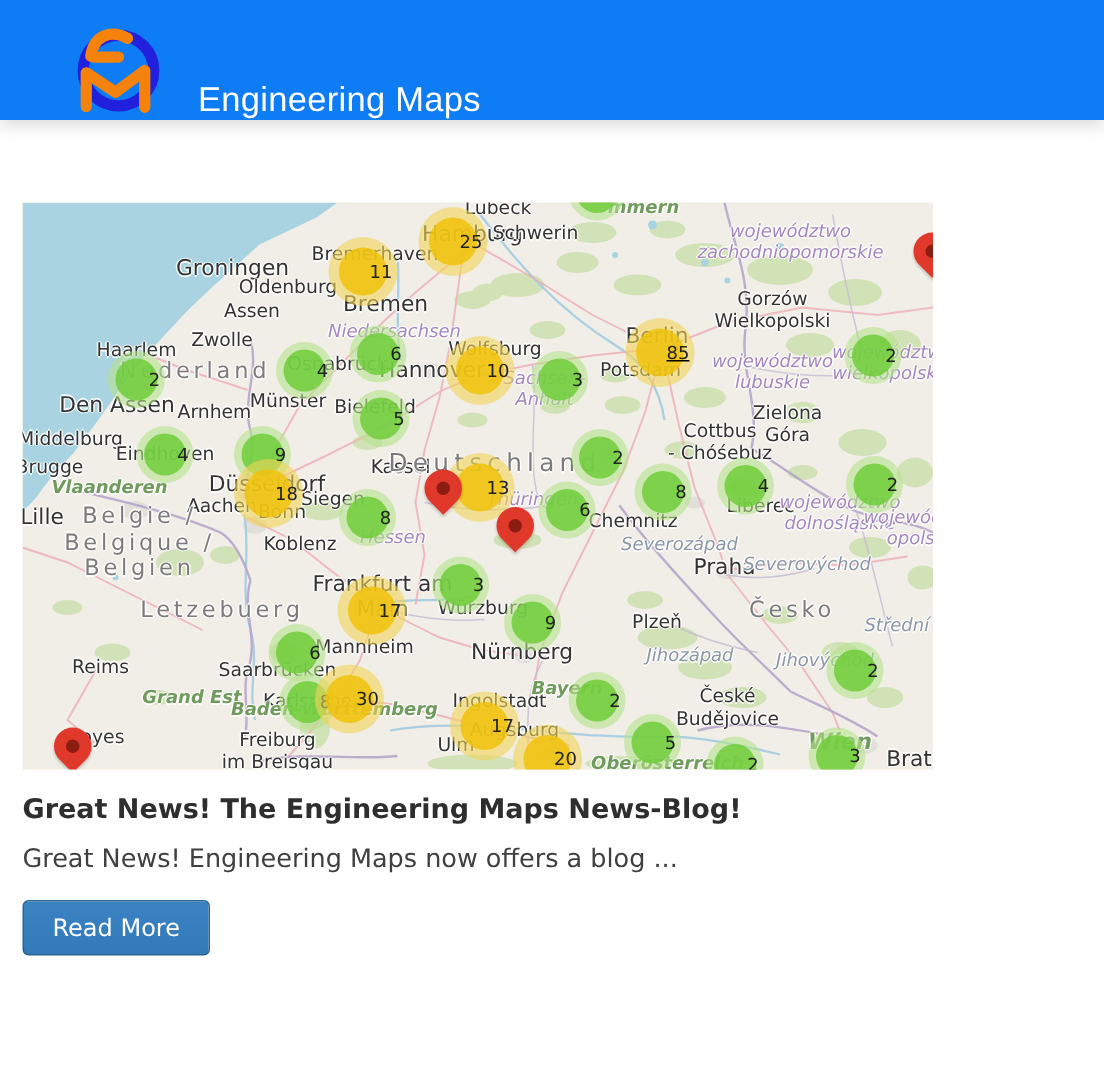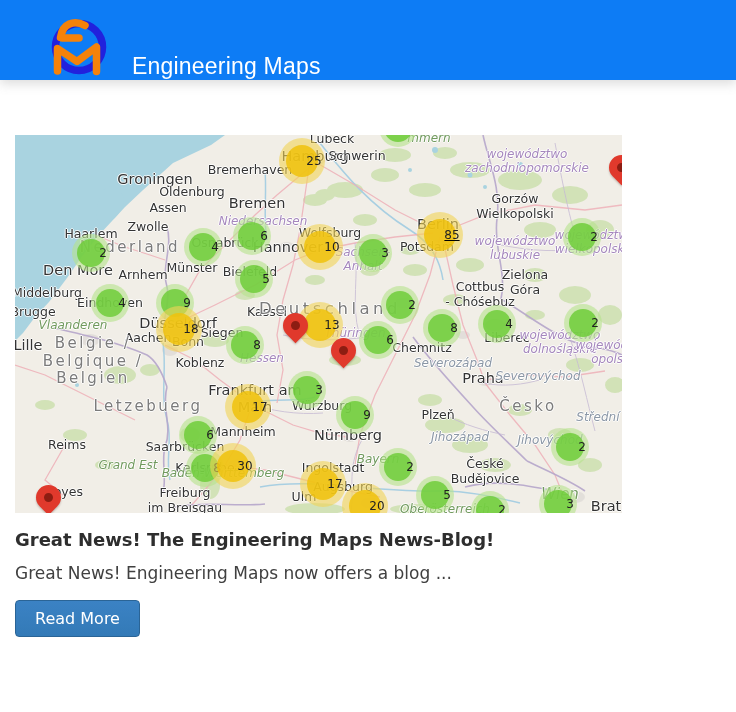--- a/index.html
+++ b/index.html
@@ -32,21 +32,21 @@
     white-space:pre; text-align:center; line-height:1.18;
     font-family:"DejaVu Sans", sans-serif; color:#333333; font-size:12.5px;
     text-shadow:1px 0 0 rgba(255,255,255,.85), -1px 0 0 rgba(255,255,255,.85),
                 0 1px 0 rgba(255,255,255,.85), 0 -1px 0 rgba(255,255,255,.85);
     pointer-events:none; z-index:2;
   }
   .maplabel.bigcity { font-size:14.5px; }
   .maplabel.country { font-size:15px; color:#7b7b7b; letter-spacing:2.5px; }
   .maplabel.xl { font-size:16.5px; letter-spacing:3.5px; }
   .maplabel.state { font-size:12px; font-style:italic; color:#a587bd; }
-  .maplabel.green { font-size:12px; font-style:italic; color:#719a5e; }
+  .maplabel.green { font-size:12px; font-style:italic; color:#719a5e;font-weight:bold; }
   .maplabel.big { font-size:15px; }
   .maplabel.cz { font-size:12px; font-style:italic; color:#8b97a6; }
 
   .cluster {
     position:absolute; transform:translate(-50%,-50%); border-radius:50%;
     display:flex; align-items:center; justify-content:center; z-index:5; cursor:pointer;
   }
   .cluster .cluster-inner {
     border-radius:50%; display:flex; align-items:center; justify-content:center;
     font-family:"DejaVu Sans", sans-serif; font-size:12px; color:#222222;padding-left:24px;
@@ -232,21 +232,21 @@
         <path d="M350,300 C330,330 340,355 336,376"></path>
       </g>
     </svg>
 
   <div class="maplabel bigcity" style="left: 140px; top: 45px;">Groningen</div>
       <div class="maplabel city" style="left: 177px; top: 57px;">Oldenburg</div>
       <div class="maplabel city" style="left: 153px; top: 73px;">Assen</div>
       <div class="maplabel city" style="left: 133px; top: 92px;">Zwolle</div>
       <div class="maplabel city" style="left: 76px; top: 99px;">Haarlem</div>
       <div class="maplabel country" style="left: 115px; top: 113px;">Nederland</div>
-      <div class="maplabel bigcity" style="left: 63px; top: 136px;">Den More</div>
+      <div class="maplabel bigcity" style="left: 63px; top: 136px;">Den Assen</div>
       <div class="maplabel city" style="left: 128px; top: 140px;">Arnhem</div>
       <div class="maplabel city" style="left: 177px; top: 133px;">Münster</div>
       <div class="maplabel city" style="left: 210px; top: 108px;">Osnabrück</div>
       <div class="maplabel bigcity" style="left: 242px; top: 69px;">Bremen</div>
       <div class="maplabel city" style="left: 235px; top: 35px;">Bremerhaven</div>
       <div class="maplabel state" style="left: 248px; top: 86px;">Niedersachsen</div>
       <div class="maplabel bigcity" style="left: 273px; top: 113px;">Hannover</div>
       <div class="maplabel city" style="left: 235px; top: 137px;">Bielefeld</div>
       <div class="maplabel city" style="left: 252px; top: 177px;">Kassel</div>
       <div class="maplabel city" style="left: 32px; top: 158px;">Middelburg</div>
@@ -391,20 +391,23 @@
       </div>
       <div class="cluster small" style="left: 475px; top: 375px;">
         <div class="cluster-inner">2</div>
       </div>
       <div class="cluster small" style="left: 383px; top: -7px;">
         <div class="cluster-inner"></div>
       </div>
       <div class="cluster medium" style="left: 287px; top: 26px;">
         <div class="cluster-inner">25</div>
       </div>
+      <div class="cluster medium" style="left: 227px; top: 46px;">
+        <div class="cluster-inner">11</div>
+      </div>
       <div class="cluster medium" style="left: 425px; top: 100px; text-decoration: underline;">
         <div class="cluster-inner">85</div>
       </div>
       <div class="cluster medium" style="left: 305px; top: 112px;">
         <div class="cluster-inner">10</div>
       </div>
       <div class="cluster medium" style="left: 164px; top: 194px;">
         <div class="cluster-inner">18</div>
       </div>
       <div class="cluster medium" style="left: 305px; top: 190px;">

